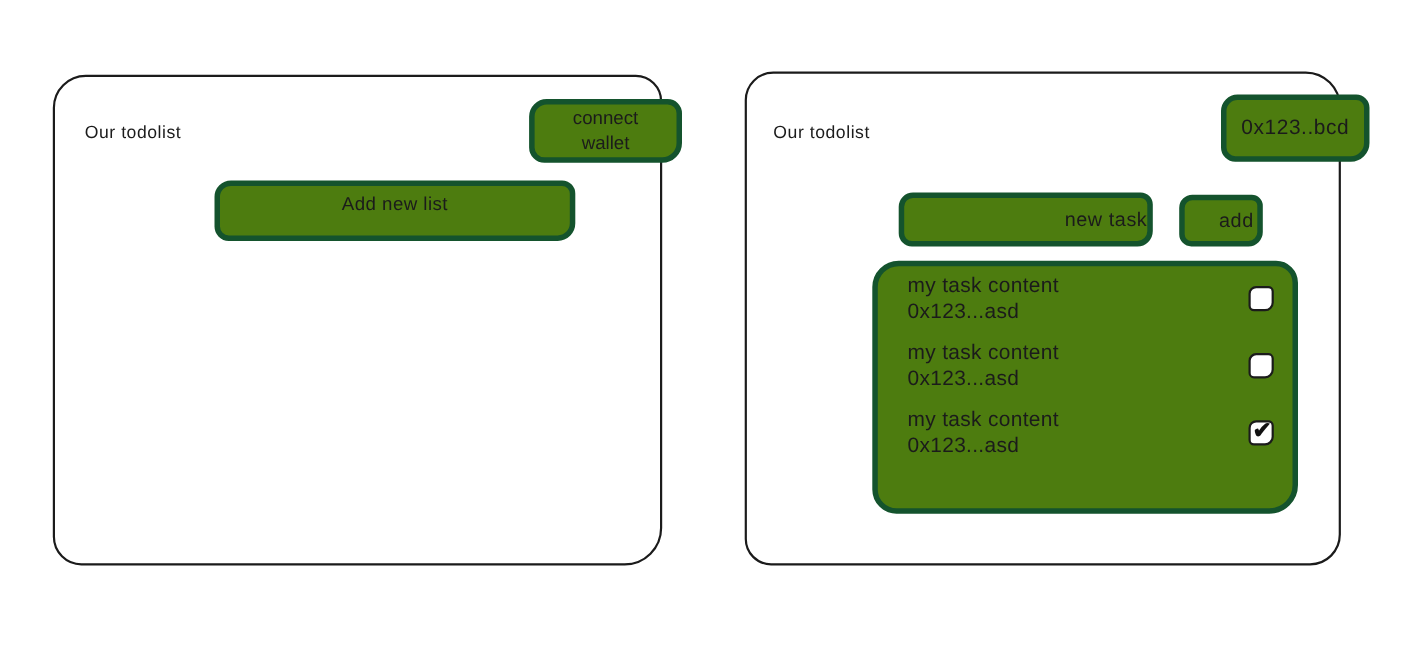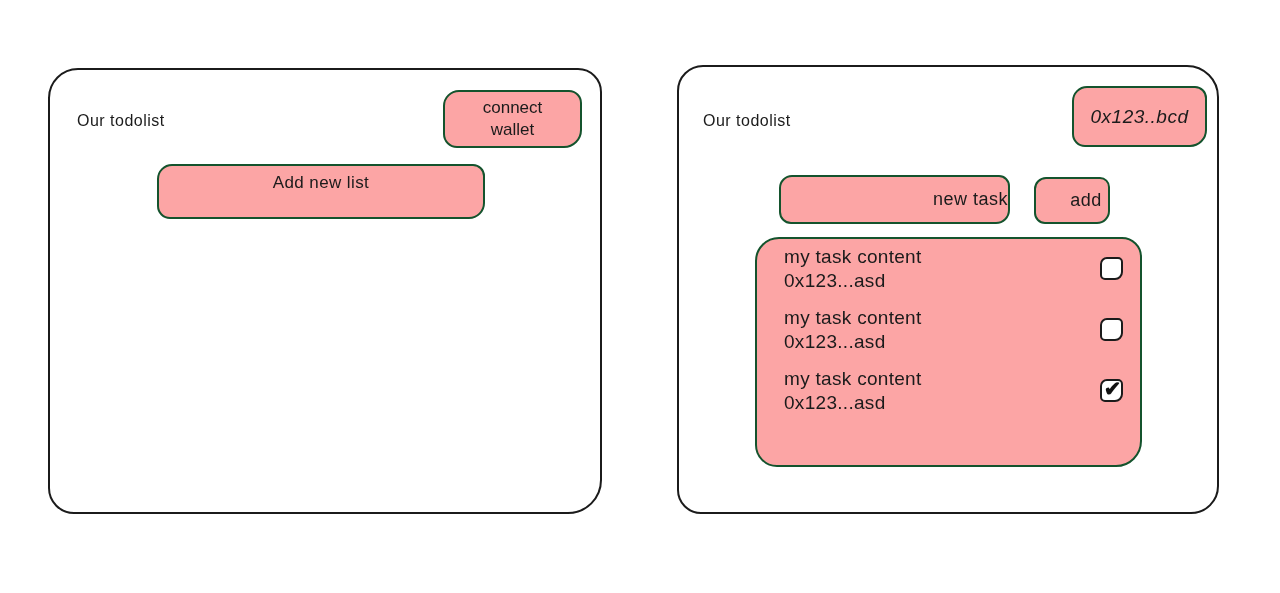--- a/index.html
+++ b/index.html
@@ -25,22 +25,23 @@
     border-radius: 26px 32px 28px 24px;
   }
   .panel-title {
     position: absolute; font-size: 16px; letter-spacing: 0.5px;
     white-space: nowrap;
   }
   .panel-left .panel-title { left: 27px; top: 42px; }
   .panel-right .panel-title { left: 24px; top: 45px; }
 
   .sketch-box {
-    background: #fca5a5; border: 2px solid #14532d; box-sizing: border-box;
+    background: #4d7c0f; border: 5px solid #14532d; box-sizing: border-box;
     color: #1b1b1b;
+    margin-left: 38px;
   }
 
   
   .btn-connect-wallet {
     position: absolute; left: 393px; top: 20px; width: 139px; height: 58px;
     border-radius: 16px 13px 18px 14px;
     display: flex; align-items: center; justify-content: center;
     text-align: center; font-size: 17px; line-height: 1.3;
     padding: 0 18px; cursor: pointer;
   }
@@ -49,21 +50,21 @@
     border-radius: 15px 12px 16px 13px;
     text-align: center; padding-top: 7px; font-size: 17px;
     letter-spacing: 0.4px; cursor: pointer;
   }
 
   
   .btn-wallet-address {
     position: absolute; left: 393px; top: 19px; width: 135px; height: 61px;
     border-radius: 15px 12px 17px 13px;
     display: flex; align-items: center; justify-content: center;
-    font-size: 19px; letter-spacing: 0.5px; cursor: pointer; font-style: italic;
+    font-size: 19px; letter-spacing: 0.5px; cursor: pointer;
   }
   .input-new-task {
     position: absolute; left: 100px; top: 108px; width: 231px; height: 49px;
     border-radius: 13px 11px 14px 12px;
     text-align: right; font-size: 18px; letter-spacing: 0.5px;
     font-family: "Liberation Sans", sans-serif; color: #1b1b1b;
     outline: none; padding: 0;
   }
   .btn-add {
     position: absolute; left: 355px; top: 110px; width: 76px; height: 47px;

